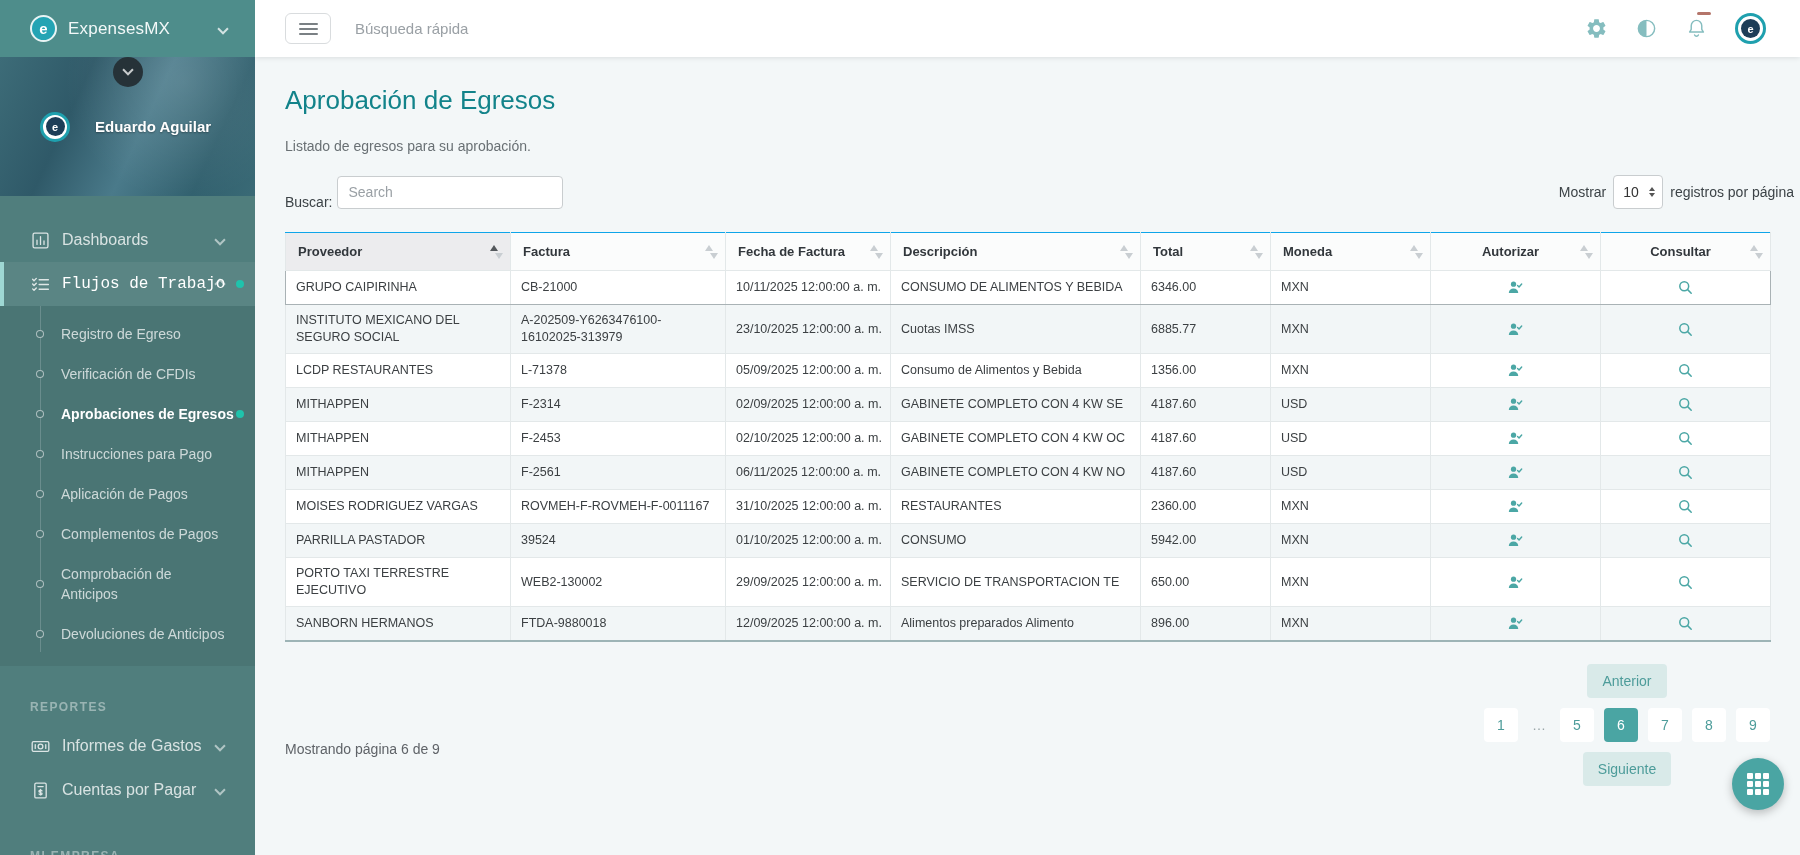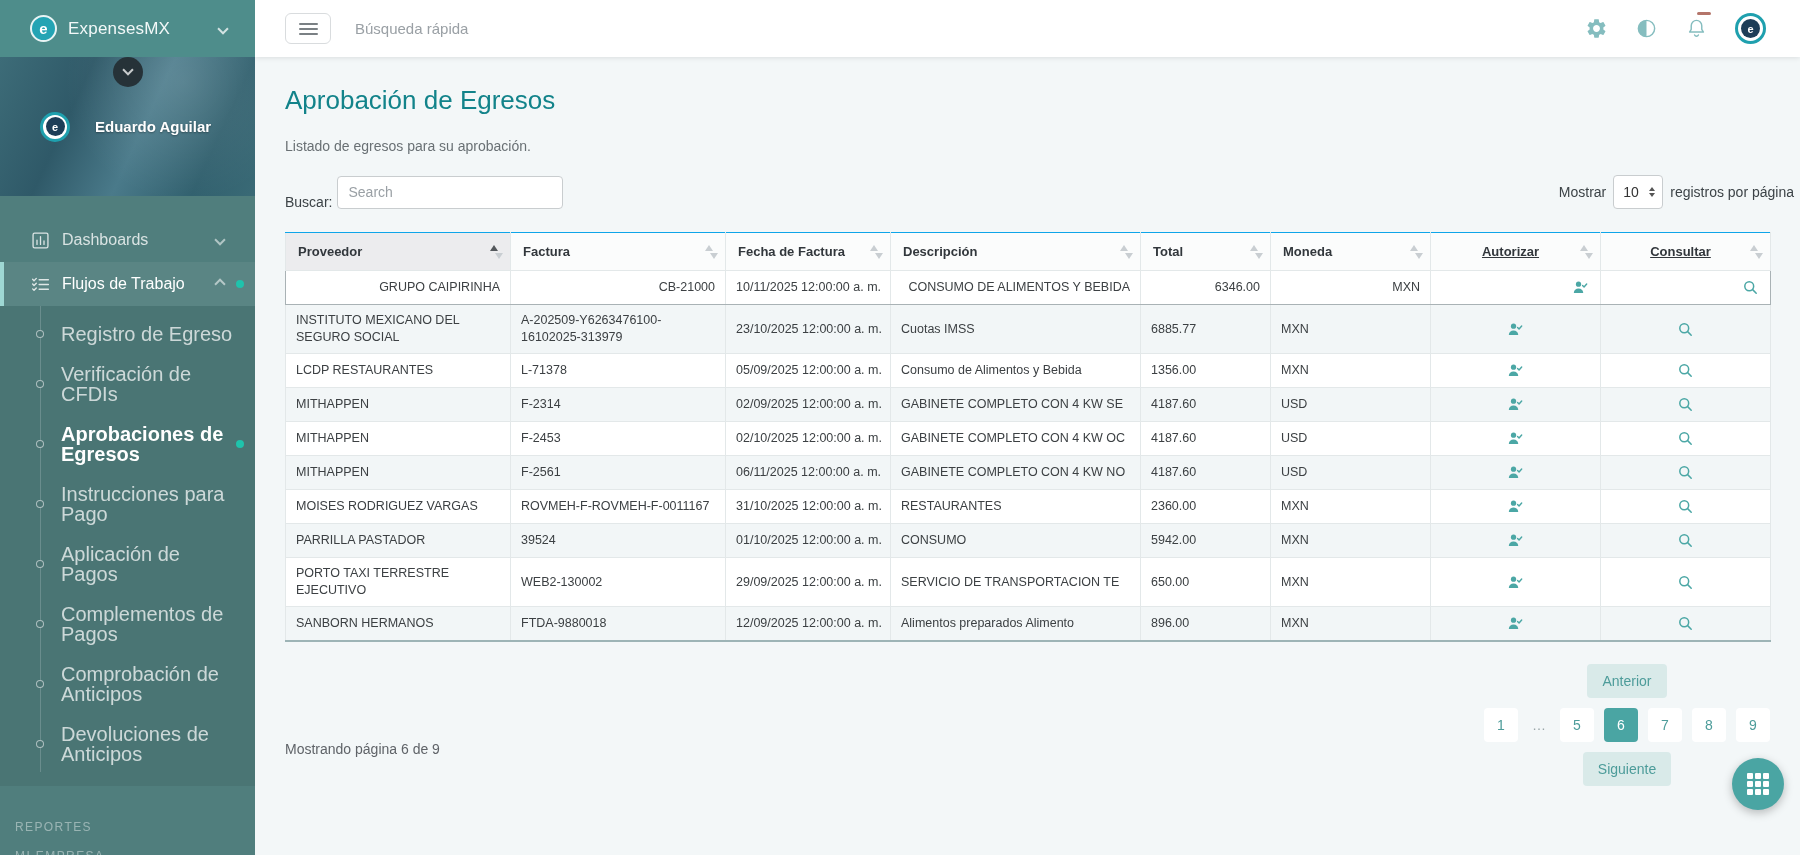--- a/index.html
+++ b/index.html
@@ -40,41 +40,41 @@
   .profile-name { margin-left:25px; font-size:15px; font-weight:bold; color:#fff;
     text-shadow:0 1px 2px rgba(0,0,0,.35); }
 
   .nav { padding-top:22px; }
   .nav-item { position:relative; height:44px; display:flex; align-items:center;
     padding:0 18px 0 30px; color:rgba(255,255,255,.78); font-size:16px; cursor:pointer; }
   .nav-item .nicon { width:21px; height:21px; margin-right:11px; flex:none;
     color:rgba(255,255,255,.8); }
   .nav-item .nicon svg { width:100%; height:100%; display:block; }
   .nav-item .chev { position:absolute; right:31px; border-color:rgba(255,255,255,.55); }
-  .nav-item.active-parent { background:rgba(255,255,255,.06); color:#fff; }
+  .nav-item.active-parent { background:rgba(255,255,255,.06); color:#fff;font-family:Liberation Mono, monospace; }
   .nav-item.active-parent::before { content:""; position:absolute; left:0; top:0; bottom:0;
     width:4px; background:#9ed7d3; }
   .dot { position:absolute; right:11px; width:8px; height:8px; border-radius:50%;
     background:#1fc3ac; }
 
   .submenu { position:relative; background:rgba(0,0,0,.07); padding:8px 0 12px; }
   .submenu::before { content:""; position:absolute; left:40px; top:0; bottom:14px;
     width:1px; background:rgba(255,255,255,.18); }
   .sub-item { position:relative; display:flex; align-items:flex-start;
-    padding:10px 21px 10px 61px; color:rgba(255,255,255,.72); font-size:20px;
+    padding:10px 21px 10px 61px; color:rgba(255,255,255,.72); font-size:14px;
     line-height:20px; cursor:pointer; }
   .sub-item .bullet { position:absolute; left:36px; top:50%; margin-top:-4px; width:8px;
     height:8px; border-radius:50%; border:1.5px solid rgba(255,255,255,.55);
     background:#4b7473; z-index:1; }
   .sub-item .label { white-space:pre-line; }
   .sub-item .dot { display:none; top:50%; margin-top:-4px; }
   .sub-item.active { color:#fff; font-weight:bold; }
   .sub-item.active .dot { display:block; }
 
-  .section-label { margin:34px 0 10px; padding-left:15px; font-size:12px; font-weight:normal;
+  .section-label { margin:34px 0 10px; padding-left:30px; font-size:12px; font-weight:bold;
     letter-spacing:1.4px; color:rgba(255,255,255,.42); }
   .section-label.bottom { position:absolute; left:0; top:849px; margin:0; }
 
   
   .topbar { position:absolute; left:255px; top:0; right:0; height:57px; background:#fff;
     box-shadow:0 1px 5px rgba(0,0,0,.10); z-index:20; display:flex; align-items:center;
     padding:0 34px 0 30px; }
   .menu-btn { width:46px; height:31px; border:1px solid #d9dcde; border-radius:6px;
     background:#fff; display:flex; align-items:center; justify-content:center; cursor:pointer; }
   .menu-btn .bars { width:19px; }
@@ -112,28 +112,28 @@
   .page-size .spin .u { border-bottom:4.5px solid #555; }
   .page-size .spin .d { border-top:4.5px solid #555; }
 
   
   .grid { margin-top:22px; width:1485px; border-collapse:collapse; table-layout:fixed; }
   .grid th, .grid td { border:1px solid #e3e8e9; }
   .grid thead th { background:#fbfcfc; font-size:13px; font-weight:bold; color:#32373c;
     text-align:left; padding:0 22px 0 12px; height:38px; position:relative; cursor:pointer;
     border-top:1px solid #0ea5e9; }
   .grid thead th.sorted { background:#ececee; }
-  .grid thead th.c { text-align:center;text-decoration:underline; }
+  .grid thead th.c { text-align:center; }
   .grid td { font-size:12.5px; color:#3c4043; padding:7px 10px; line-height:17px;
     vertical-align:middle; background:#fff; }
   .grid td.c { text-align:center; }
   .grid td.nowrap { white-space:nowrap; }
   .grid tbody tr:nth-child(even) td { background:#f2f6f7; }
   .grid tbody td { height:30px; }
-  .grid tbody tr:first-child td { border-top:1.5px solid #a9b2b5; border-bottom:1.5px solid #a9b2b5;text-align:right; }
+  .grid tbody tr:first-child td { border-top:1.5px solid #a9b2b5; border-bottom:1.5px solid #a9b2b5; }
   .grid tbody tr:first-child td:first-child { border-left:1.5px solid #a9b2b5; }
   .grid tbody tr:first-child td:last-child { border-right:1.5px solid #a9b2b5; }
   .grid tbody tr:last-child td { border-bottom:2px solid #9db4b6; }
   .sort { position:absolute; right:7px; top:50%; margin-top:-8px; width:13px; height:16px; }
   .sort i { position:absolute; width:0; height:0; border-left:4px solid transparent;
     border-right:4px solid transparent; }
   .sort .up { top:1px; left:0; border-bottom:6px solid #c9ced2; }
   .sort .dn { bottom:1px; left:5px; border-top:6px solid #c9ced2; }
   th.sorted.asc .sort .up { border-bottom-color:#54585c; }
   .action-icon { width:19px; height:19px; color:#4ba7a5; display:inline-block;

